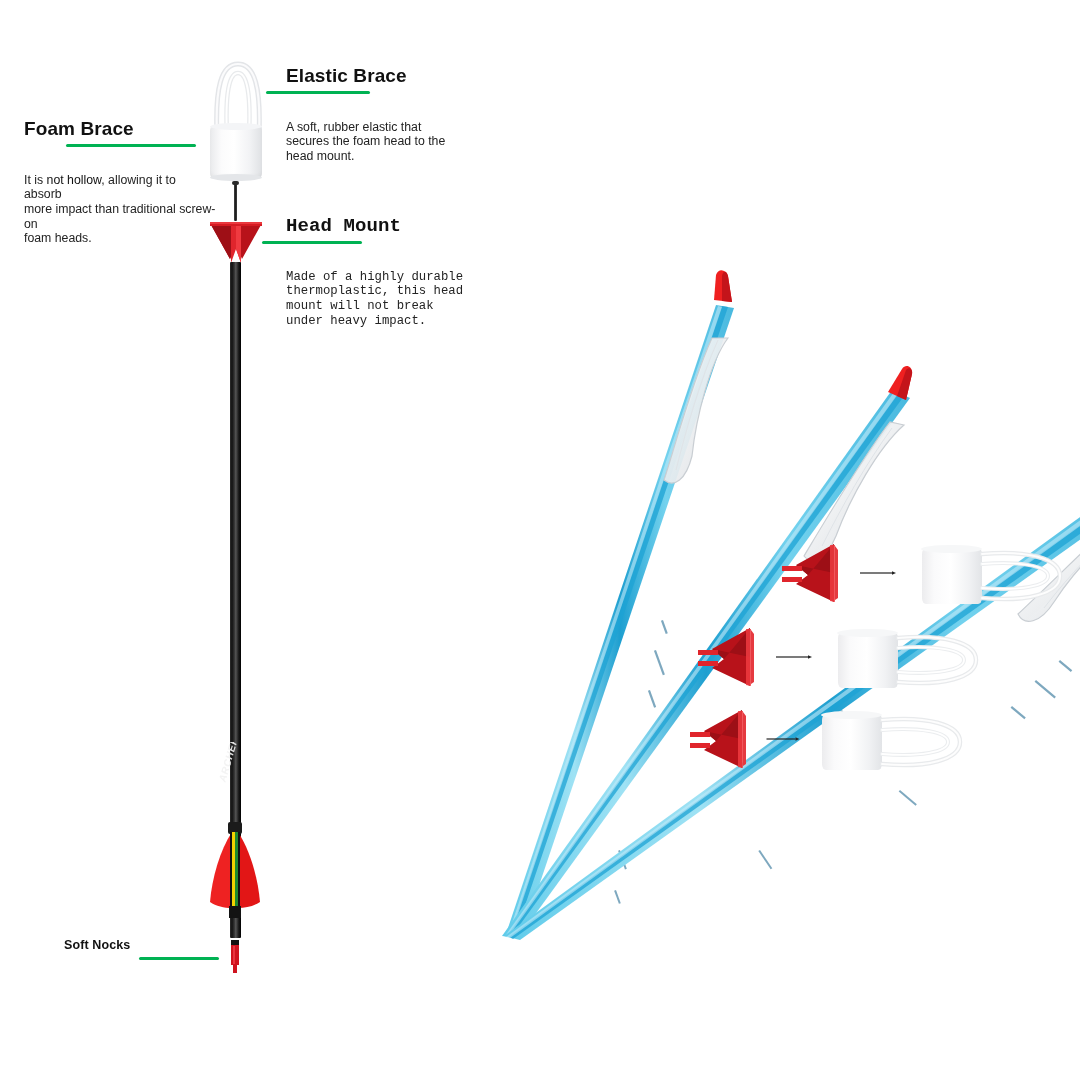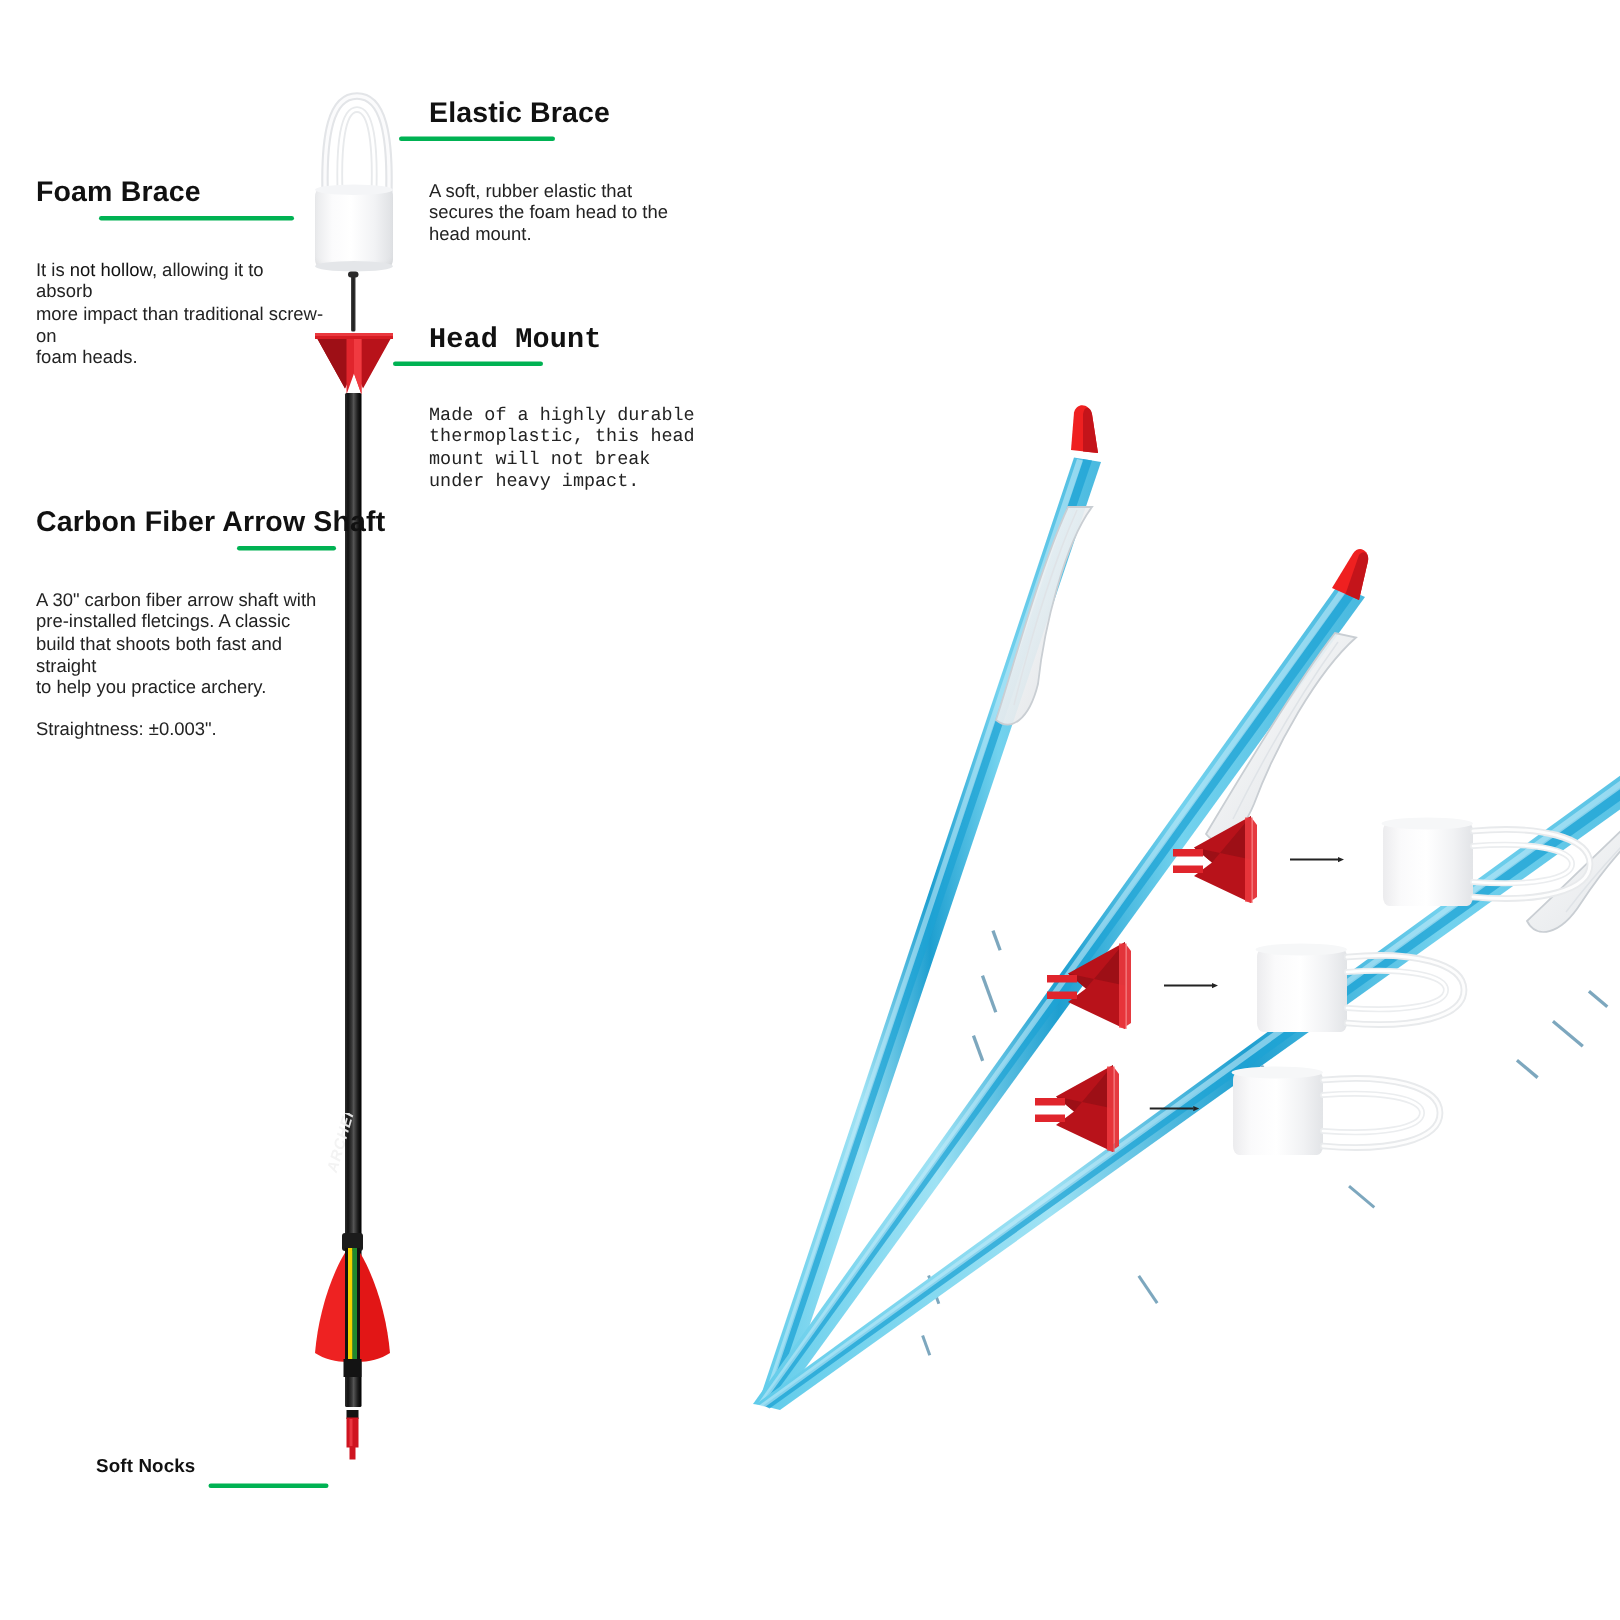--- a/index.html
+++ b/index.html
@@ -17,21 +17,21 @@
   .callout{position:absolute;}
   .callout h3{
     margin:0;
     font-size:19px;
     font-weight:700;
     letter-spacing:.1px;
     color:#111111;
     line-height:1.2;
     white-space:nowrap;
   }
-  .callout h3.small{font-size:12.5px;margin-top:32px;}
+  .callout h3.small{font-size:12.5px;}
   .rule{
     height:3px;
     background:#00b253;
     border-radius:2px;
     margin-top:3px;
   }
   .callout p{
     margin:0;
     font-size:12.3px;
     line-height:14.6px;
@@ -191,30 +191,20 @@
   </div>
 
   <div class="callout" style="left:286px;top:215px;width:178px;font-family:Liberation Mono, monospace;">
     <h3>Head Mount</h3>
     <div class="rule" style="width:100px;margin-left:-24px;"></div>
     <div class="body">
       <p>Made of a highly durable thermoplastic, this head mount will not break under heavy impact.</p>
     </div>
   </div>
 
-  <div class="callout" style="left:24px;top:338px;width:200px;">
-    <h3>Carbon Fiber Arrow Shaft</h3>
-    <div class="rule" style="width:66px;margin-left:134px;"></div>
-    <div class="body">
-      <p style="white-space:pre-line;">A 30" carbon fiber arrow shaft with pre-installed fletcings. A classic
-build that shoots both fast and straight
-to help you practice archery.</p>
-      <p class="gap">Straightness: ±0.003".</p>
-    </div>
-  </div>
 
   <div class="callout" style="left:64px;top:938px;width:186px;">
     <h3 class="small">Soft Nocks</h3>
     <div class="rule" style="width:80px;margin-left:75px;margin-top:4px;"></div>
   </div>
 
   <div class="arrows">
     <svg width="620" height="790" viewBox="0 0 620 790">
       <defs>
         <linearGradient id="blu1" x1="0" y1="0" x2="1" y2="0">

